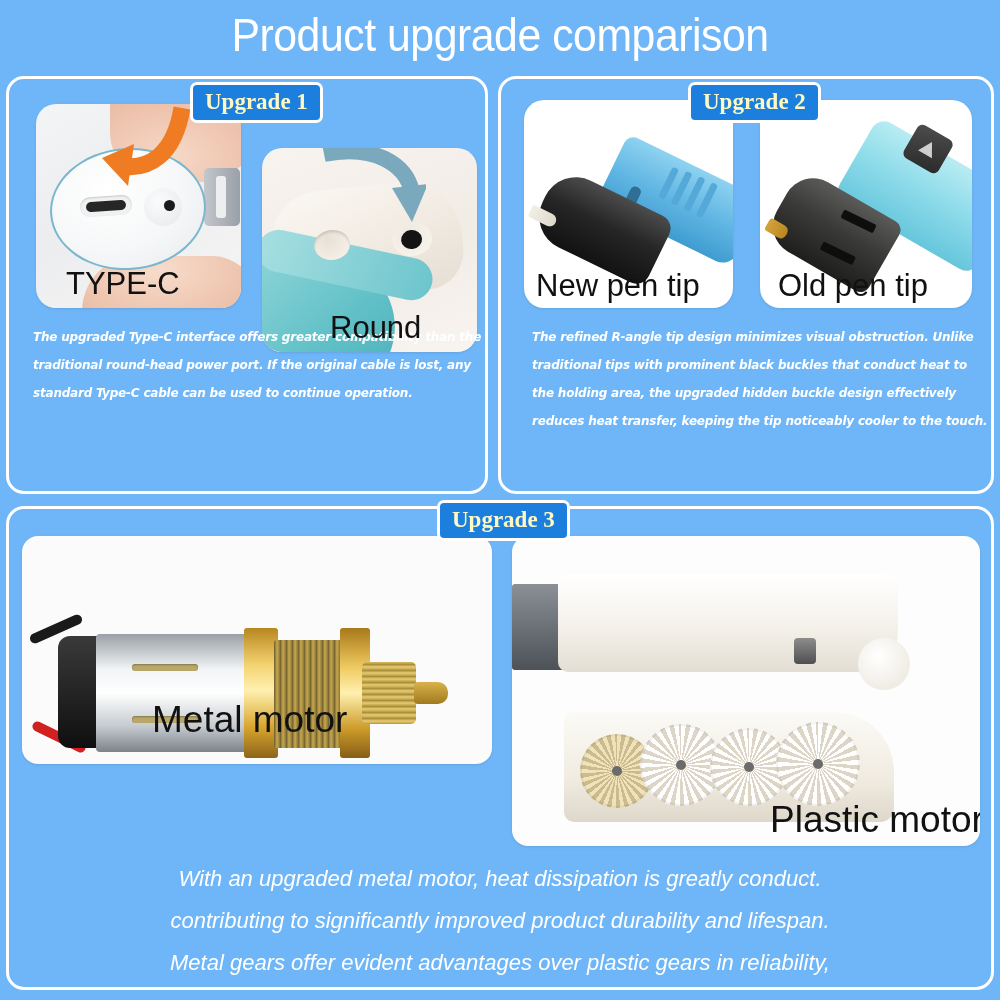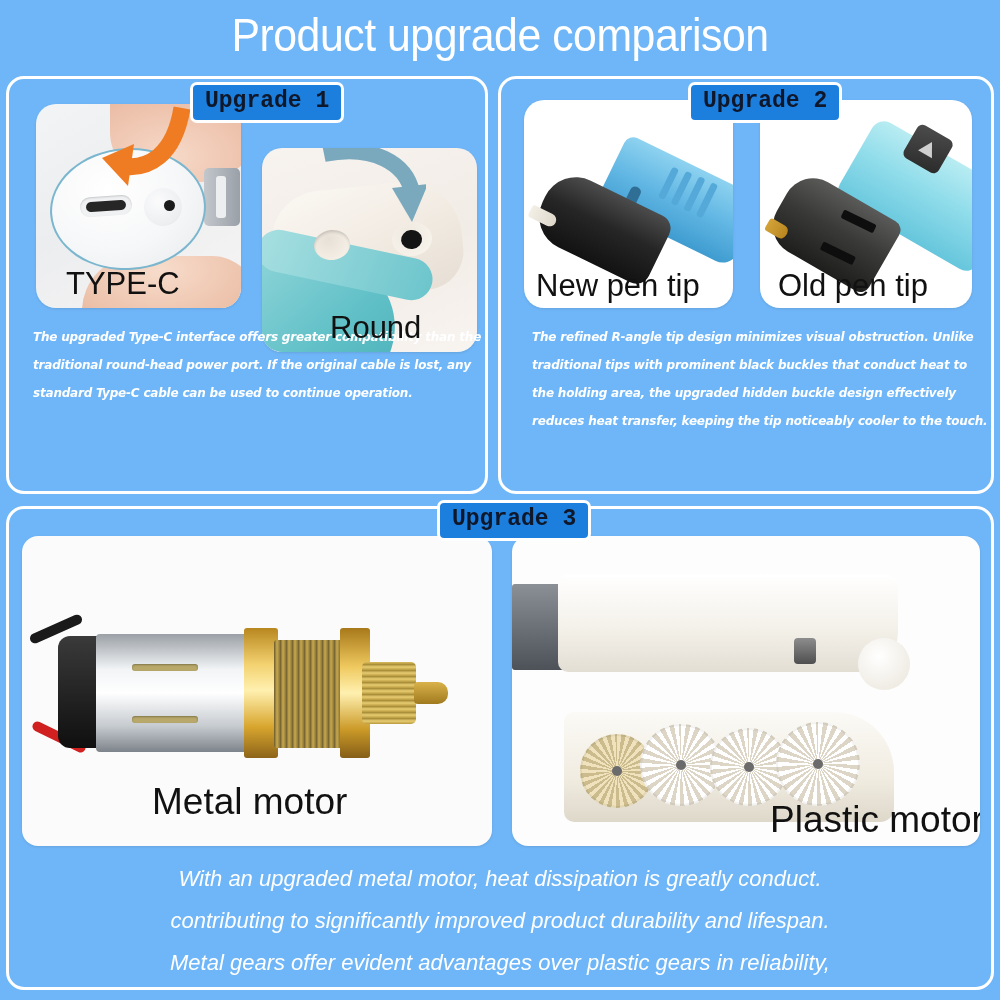--- a/index.html
+++ b/index.html
@@ -36,28 +36,28 @@
   #panel1{left:6px;  top:76px;  width:482px; height:418px;}
   #panel2{left:498px;top:76px;  width:496px; height:418px;}
   #panel3{left:6px;  top:506px; width:988px; height:484px;}
 
   
   .badge{
     position:absolute;
     background:#1d7fdd;
     border:3px solid #ffffff;
     border-radius:7px;
-    color:#0f172a;
+    color:#fef9c3;
     font-size:23px;
     line-height:31px;
     font-weight:bold;
     text-align:center;
     padding:1px 12px 3px 12px;
     white-space:nowrap;
-    font-family:Liberation Mono, monospace;
+    font-family:Liberation Serif, serif;
     z-index:30;
     box-sizing:border-box;
   }
   #badge1{left:190px; top:82px;}
   #badge2{left:688px; top:82px;}
   #badge3{left:437px; top:500px;}
 
   
   .photo{
     position:absolute;
@@ -85,21 +85,21 @@
     background:linear-gradient(160deg,#f7f3ef 0%,#f2ece6 55%,#f8f4f0 100%);margin-top:44px;}
   #ph-round .cap{left:68px;bottom:6px;}
 
   
   #ph-newtip{left:524px;top:100px;width:209px;height:208px;background:#ffffff;}
   #ph-newtip .cap{left:12px;bottom:4px;}
   #ph-oldtip{left:760px;top:100px;width:212px;height:208px;background:#ffffff;}
   #ph-oldtip .cap{left:18px;bottom:4px;}
 
   
-  #ph-metal{left:22px;top:536px;width:470px;height:310px;background:#fbfbfb;
+  #ph-metal{left:22px;top:536px;width:470px;height:228px;background:#fbfbfb;
     border-radius:16px;}
   #ph-metal .cap{left:130px;bottom:26px;font-size:37px;}
   #ph-plastic{left:512px;top:536px;width:468px;height:310px;background:#fdfdfd;
     border-radius:16px;}
   #ph-plastic .cap{left:258px;bottom:8px;font-size:37px;}
 
   
   .body-copy{
     position:absolute;
     color:#ffffff;

